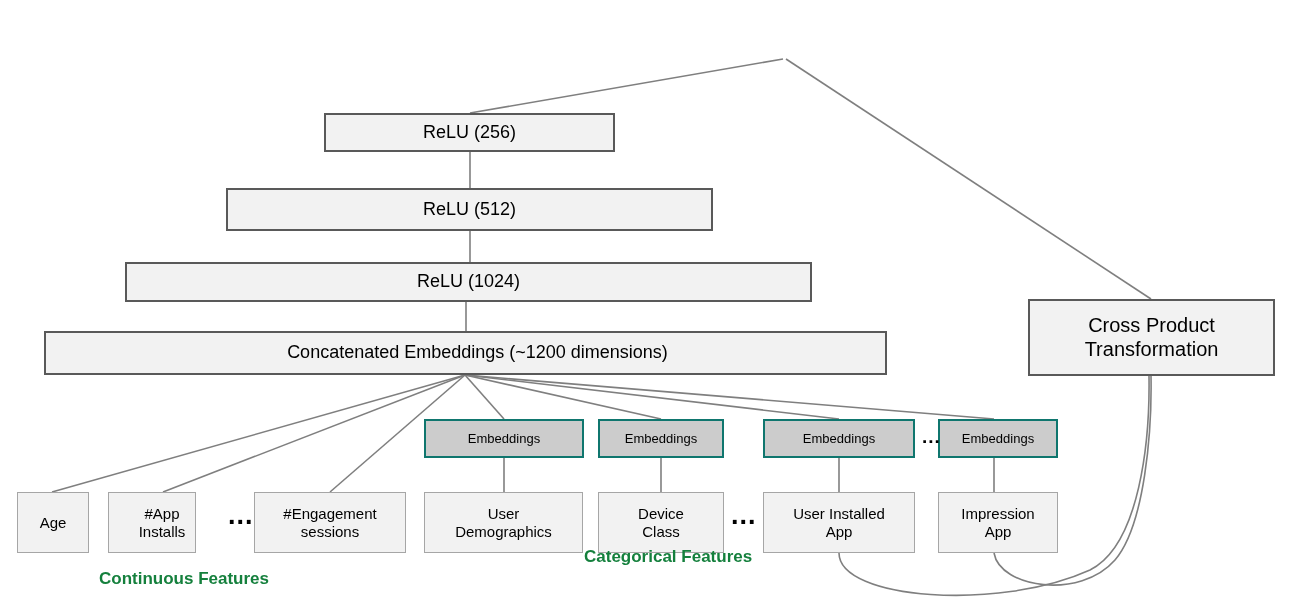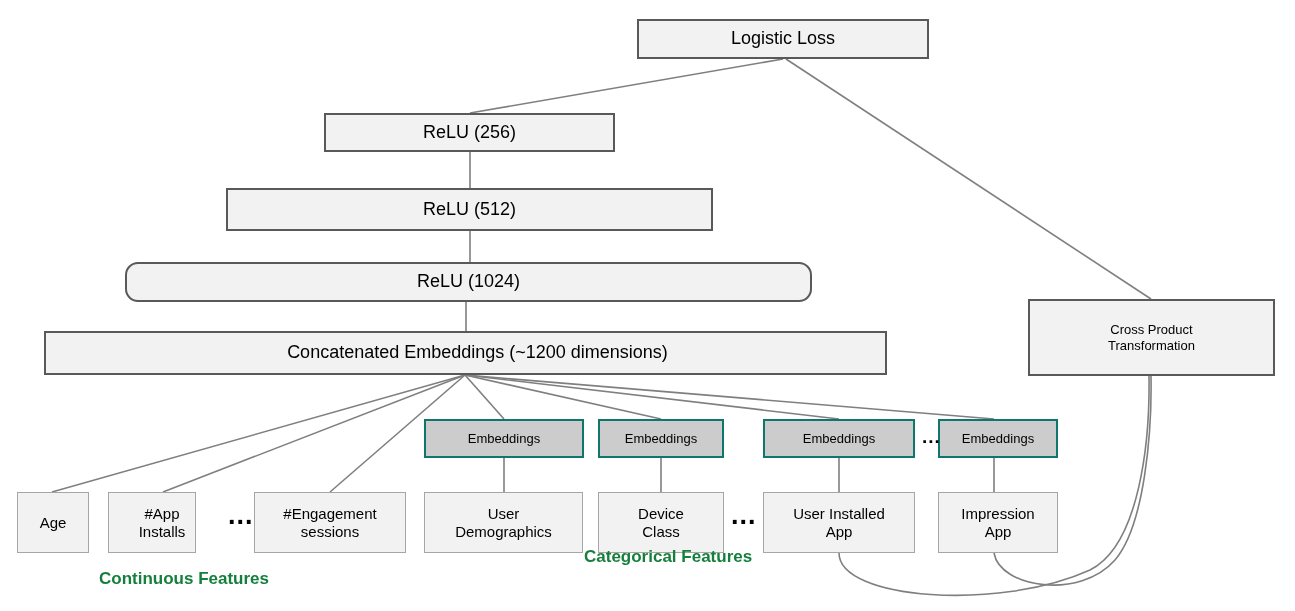--- a/index.html
+++ b/index.html
@@ -47,21 +47,21 @@
   .node.leaf {
     background: #f2f2f2;
     border: 1px solid #a6a6a6;
   }
   
   .node.emb {
     background: #cccccc;
     border: 2px solid #0f766e;
   }
   .fs18 { font-size: 18px; }
-  .fs17 { font-size: 13px; }
+  .fs17 { font-size: 20px; }
   .fs15 { font-size: 15px; }
   .fs13 { font-size: 13px; }
 
   .ellipsis {
     position: absolute;
     font-size: 27px;
     font-weight: bold;
     color: #000000;
     letter-spacing: 1px;
     line-height: 1;
@@ -103,27 +103,26 @@
       <path d="M 504 458 L 504 492"></path>
       <path d="M 661 458 L 661 492"></path>
       <path d="M 839 458 L 839 492"></path>
       <path d="M 994 458 L 994 492"></path>
 
       <path d="M 839 553 C 839 600 1000 611 1090 570 C 1140 545 1150 440 1149 376"></path>
       <path d="M 994 553 C 1000 588 1080 600 1115 560 C 1145 525 1152 430 1151 376"></path>
     </g>
   </svg>
 
-  <div class="node light fs18" style="left:637px; top:19px; width:292px; height:40px;">Logistic Loss</div>
 
   <div class="node light fs18" style="left:324px; top:113px; width:291px; height:39px;">ReLU (256)</div>
 
   <div class="node light fs18" style="left:226px; top:188px; width:487px; height:43px;">ReLU (512)</div>
 
-  <div class="node light fs18" style="left:125px; top:262px; width:687px; height:40px;border-radius:13px;">ReLU (1024)</div>
+  <div class="node light fs18" style="left:125px; top:262px; width:687px; height:40px;">ReLU (1024)</div>
 
   <div class="node light fs18" style="left:44px; top:331px; width:843px; height:44px;padding-left:24px;">Concatenated Embeddings (~1200 dimensions)</div>
 
   <div class="node light fs17" style="left:1028px; top:299px; width:247px; height:77px;">Cross Product
 Transformation</div>
 
   <div class="node emb fs13" style="left:424px; top:419px; width:160px; height:39px;">Embeddings</div>
 
   <div class="node emb fs13" style="left:598px; top:419px; width:126px; height:39px;">Embeddings</div>
 

